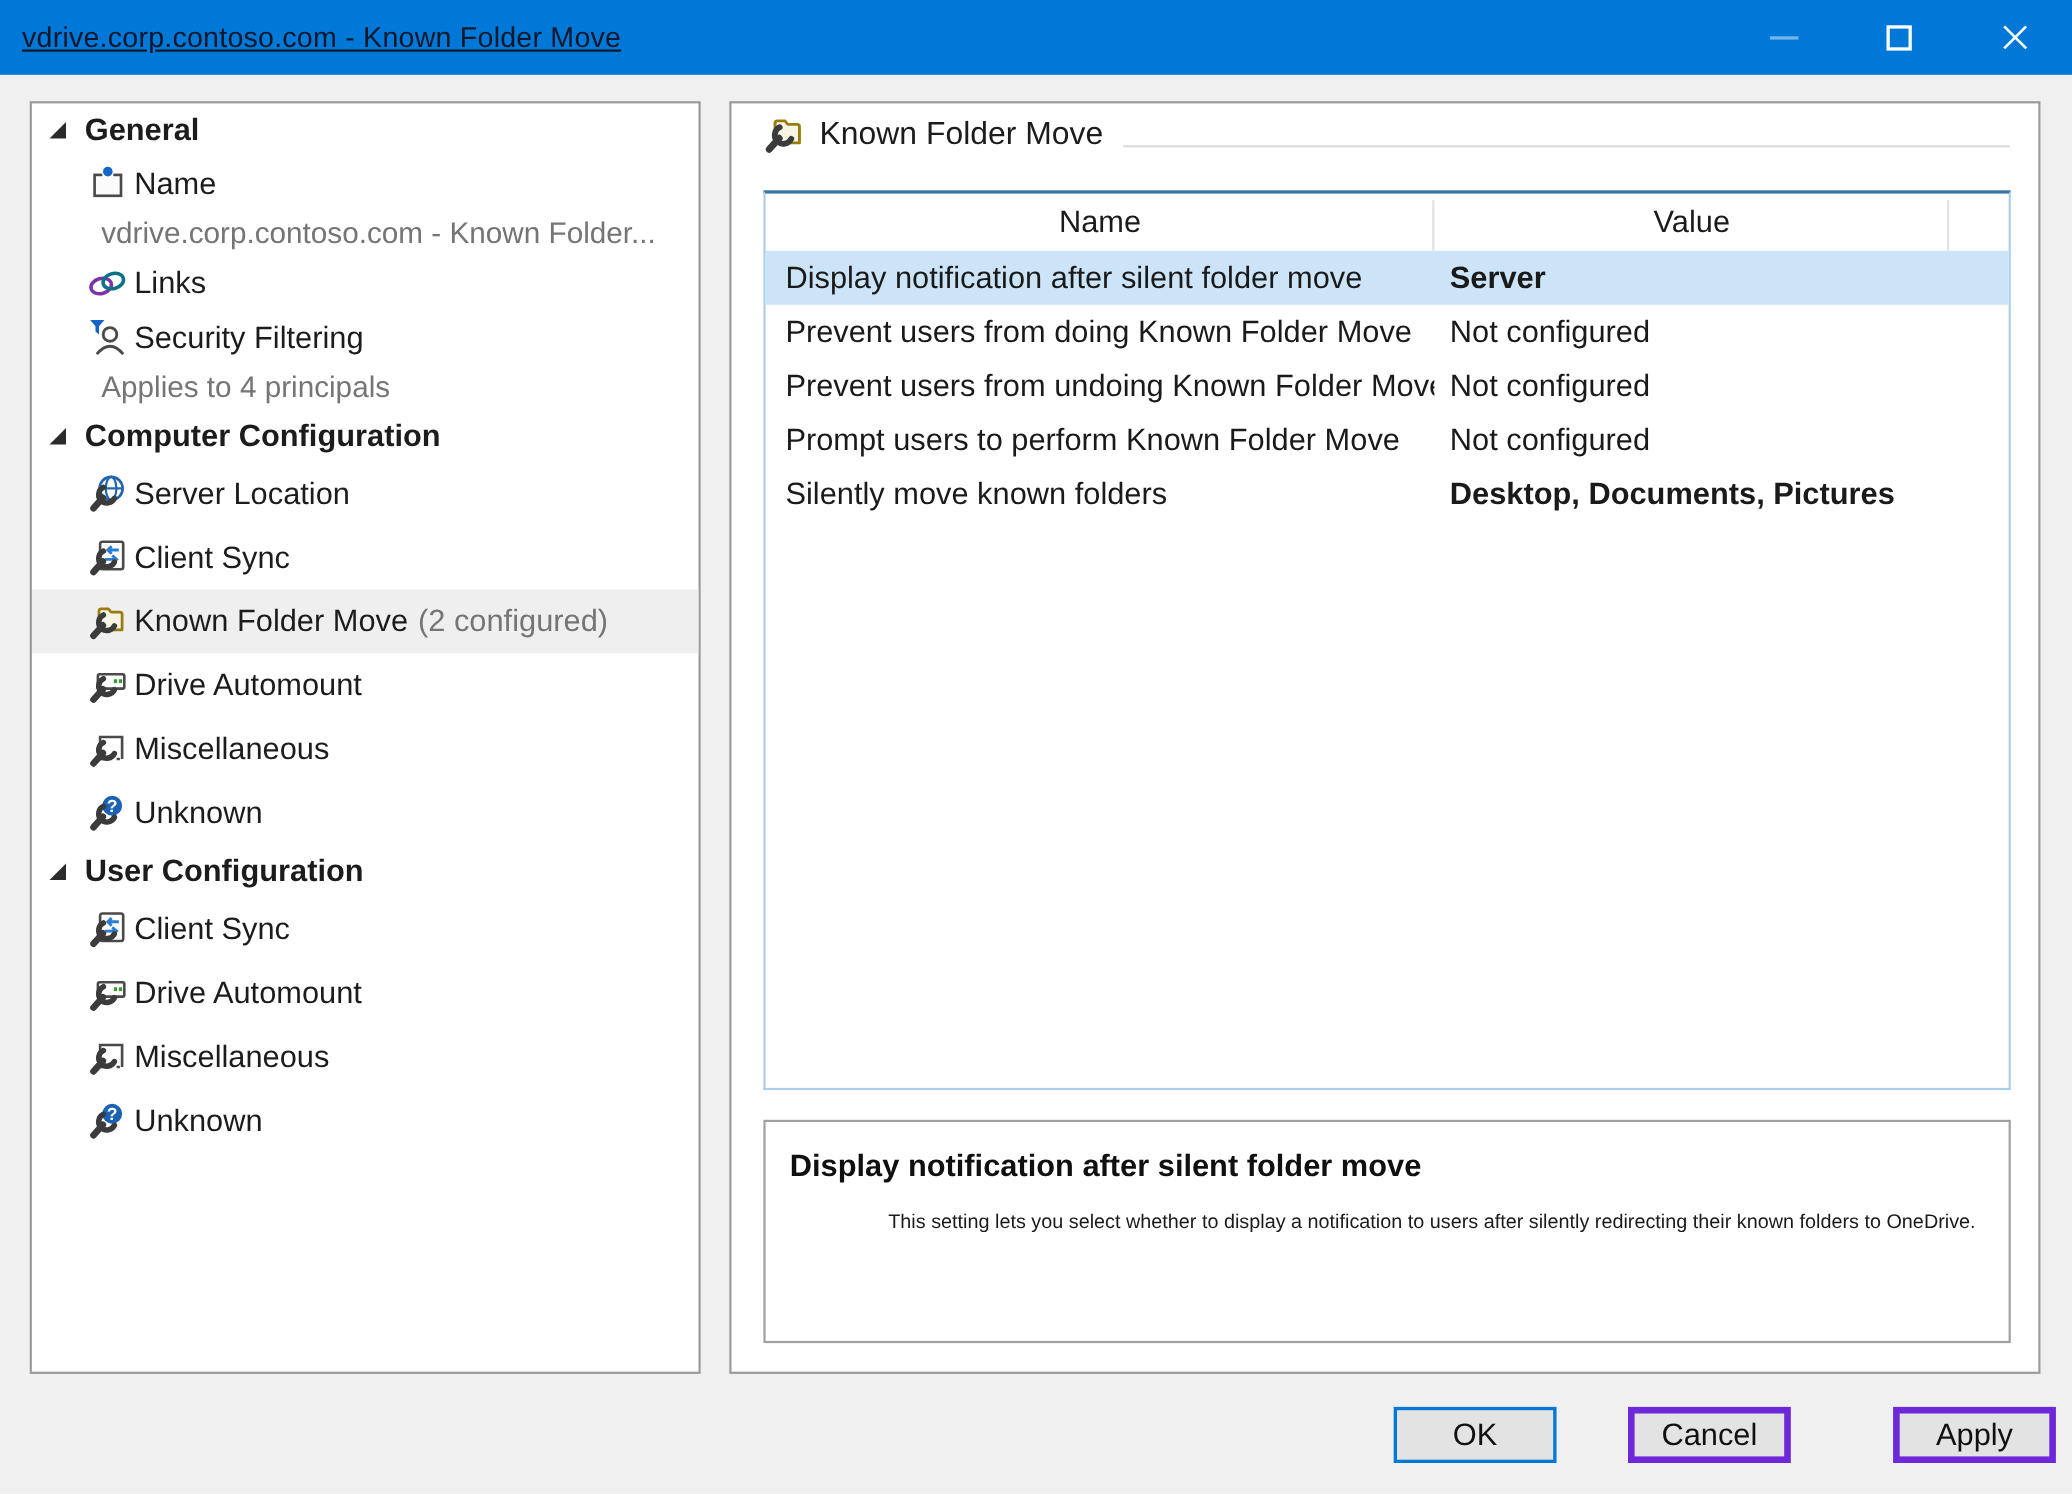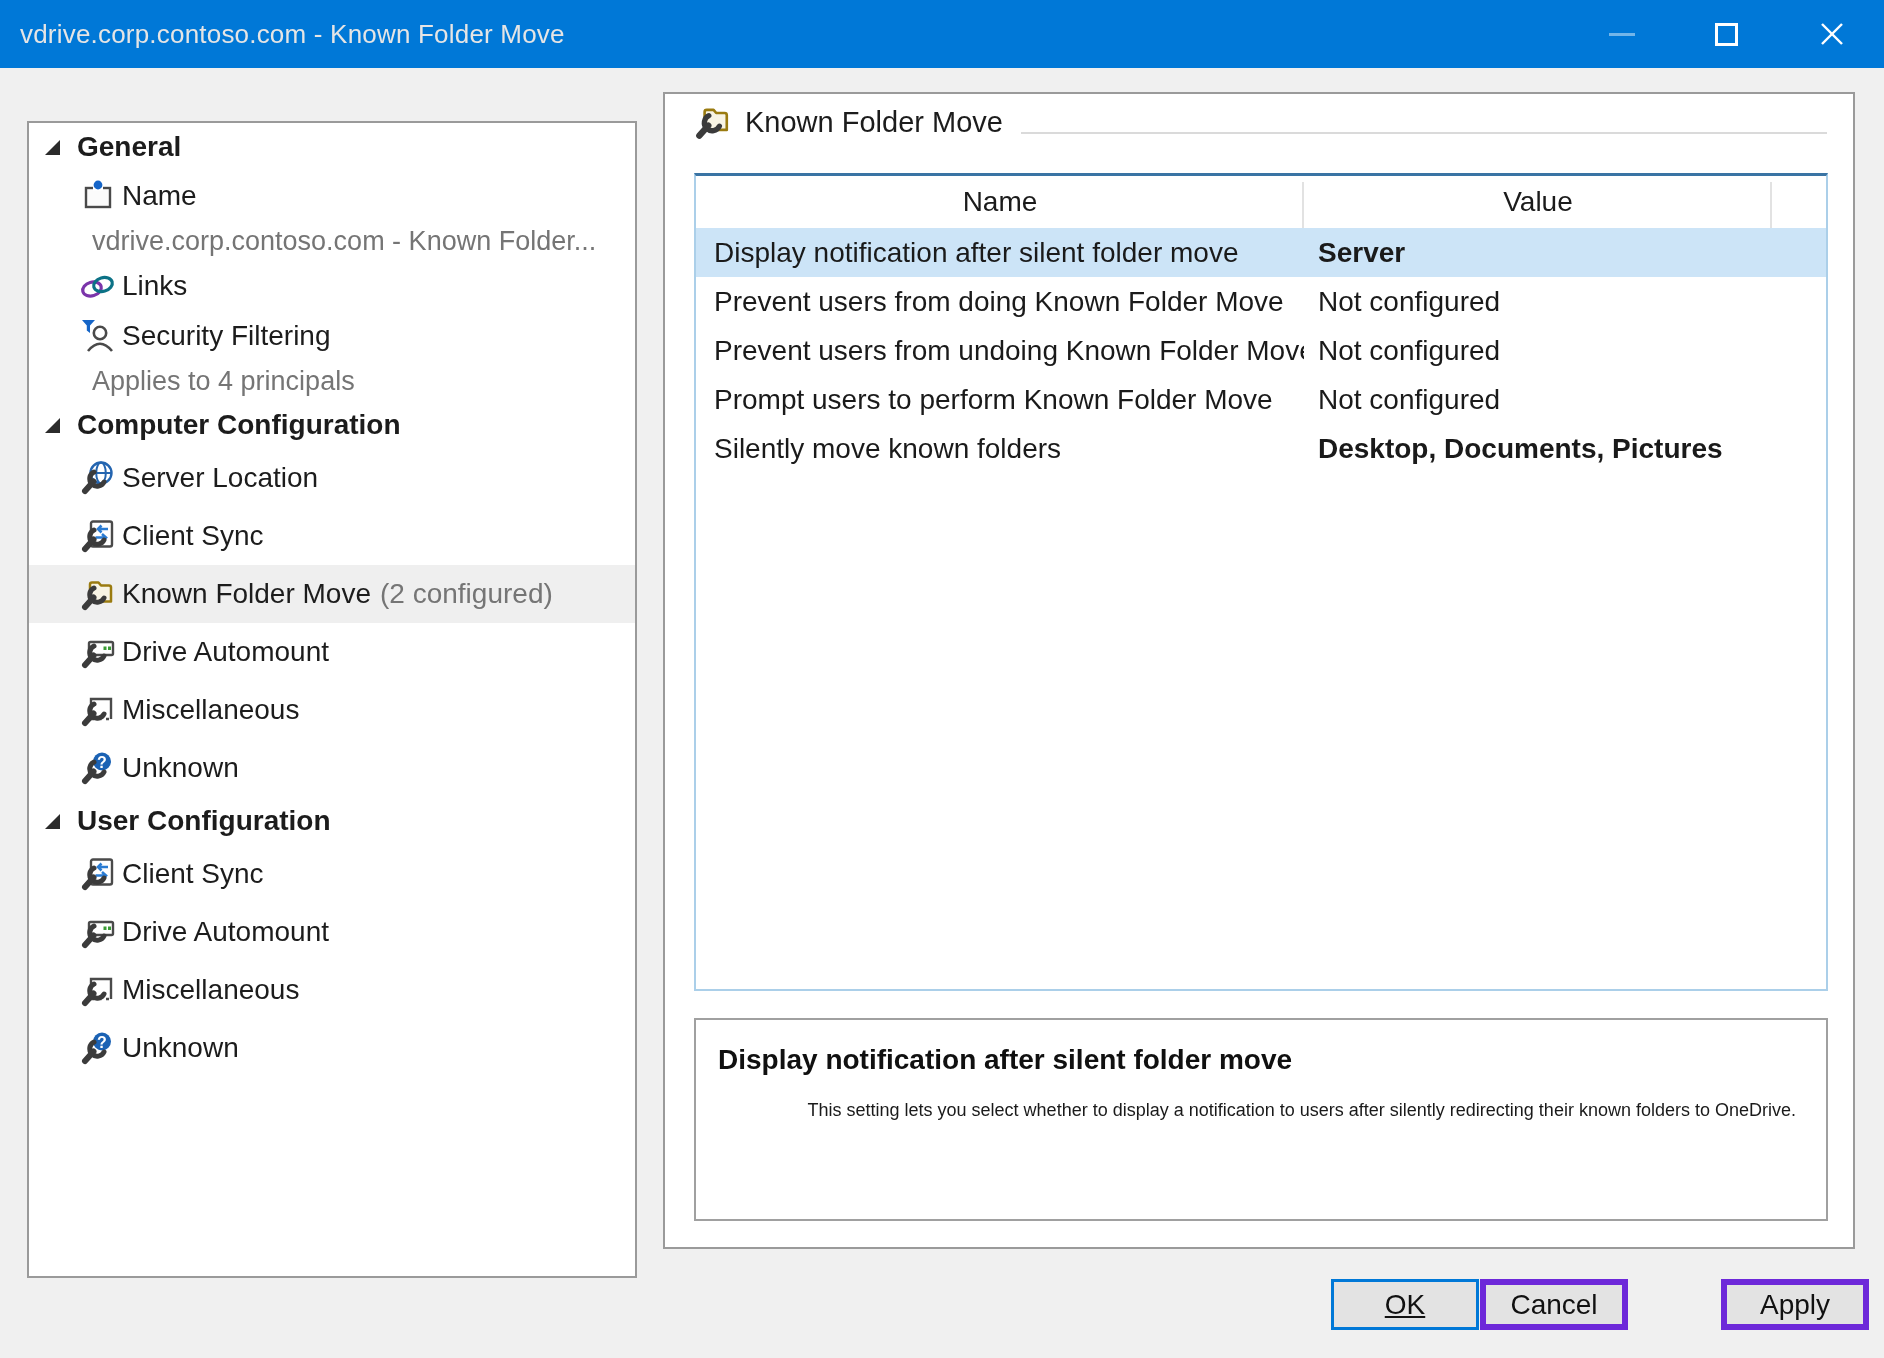--- a/index.html
+++ b/index.html
@@ -2,33 +2,33 @@
 <html><head>
 <meta charset="utf-8">
 <style>
   * { margin:0; padding:0; box-sizing:border-box; }
   body { background:#f0f0f0; font-family:"Liberation Sans", sans-serif; }
   .stage { position:relative; width:1884px; height:1358px; background:#f0f0f0; overflow:hidden; }
 
   
   .titlebar { position:absolute; left:0; top:0; width:1884px; height:68px; background:#0078d7;
               display:flex; align-items:center; }
-  .titlebar .title { color:#e5e5e5; font-size:26px; padding-left:20px; letter-spacing:0.2px; }
+  .titlebar .title { color:#0f172a; font-size:26px; padding-left:20px; letter-spacing:0.2px;text-decoration:underline; }
   .caption-buttons { position:absolute; right:0; top:0; height:68px; display:flex; }
   .cap-btn { width:105px; height:68px; display:flex; align-items:center; justify-content:center; }
   .cap-btn .dash { width:26px; height:3px; background:rgba(255,255,255,0.45); }
   .cap-btn .sq { width:23px; height:23px; border:3px solid #ffffff; }
 
   
   .panel { position:absolute; background:#ffffff; border:2px solid #9a9a9a; }
   .left-panel  { left:27px; top:92px; width:610px;  height:1157px; overflow:hidden; }
   .right-panel { left:663px; top:92px; width:1192px; height:1157px; }
 
   
-  .tree { font-size:28px; color:#1c1c1c;margin-top:29px; }
+  .tree { font-size:28px; color:#1c1c1c; }
   .tree-section-header { height:48px; display:flex; align-items:center; padding-left:16px; font-weight:bold; white-space:nowrap; }
   .tri { width:0; height:0; border-left:15px solid transparent; border-bottom:15px solid #2b2b2b; margin-right:17px; }
   .tree-item { position:relative; height:58px; display:flex; align-items:center; padding-left:93px; white-space:nowrap; overflow:hidden; }
   .tree-item.with-sub { height:50px; }
   .tree-item.selected { background:#efefef; }
   .tree-item .icon { position:absolute; left:50px; top:50%; transform:translateY(-50%); display:flex; }
   .tree-sub { height:40px; display:flex; align-items:center; padding-left:63px; color:#757575; font-size:27px; white-space:nowrap; overflow:hidden; }
   .suffix { color:#757575; margin-left:9px; }
 
   
@@ -55,21 +55,21 @@
   
   .description-box { position:absolute; left:29px; top:924px; width:1134px; height:203px; background:#fff;
                      border:2px solid #a0a0a0; padding:24px 30px 0 22px; }
   .desc-title { font-size:28px; font-weight:bold; color:#101010; }
   .desc-body { margin-top:14px; font-size:18px; line-height:41px; color:#1a1a1a;text-align:right; }
 
   
   .btn { position:absolute; top:1279px; width:148px; height:51px; background:#e3e3e3; border:6px solid #6d28d9;
          font-family:inherit; font-size:28px; color:#111; display:flex; align-items:center; justify-content:center; cursor:default; }
   .btn.default { border:3px solid #0078d7; }
-  #ok-btn { left:1331px;text-decoration:underline; } #cancel-btn { left:1480px; } #apply-btn { left:1721px; }
+  #ok-btn { left:1267px; } #cancel-btn { left:1480px; } #apply-btn { left:1721px; }
 </style>
 </head>
 <body>
 
 <div class="stage">
 
   <div class="titlebar">
     <span class="title">vdrive.corp.contoso.com - Known Folder Move</span>
     <div class="caption-buttons">
       <div class="cap-btn">

